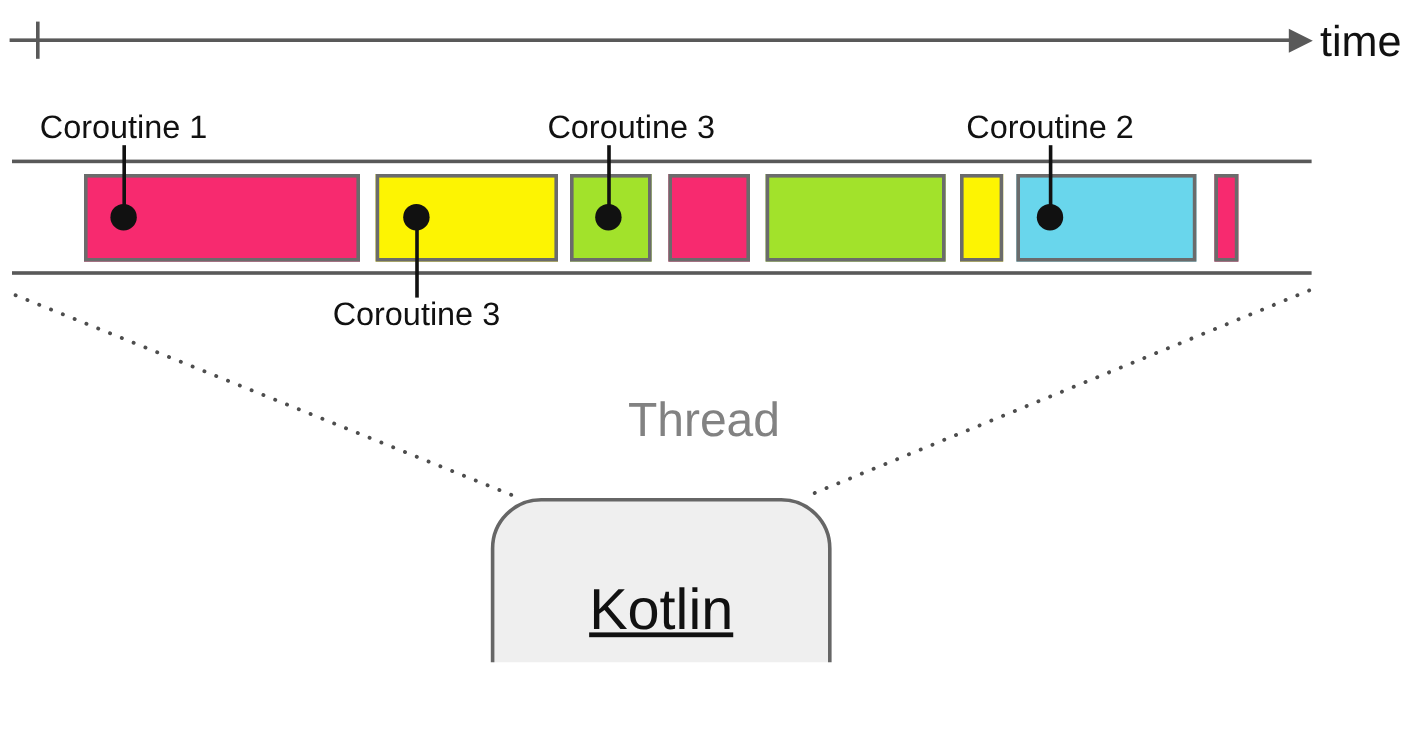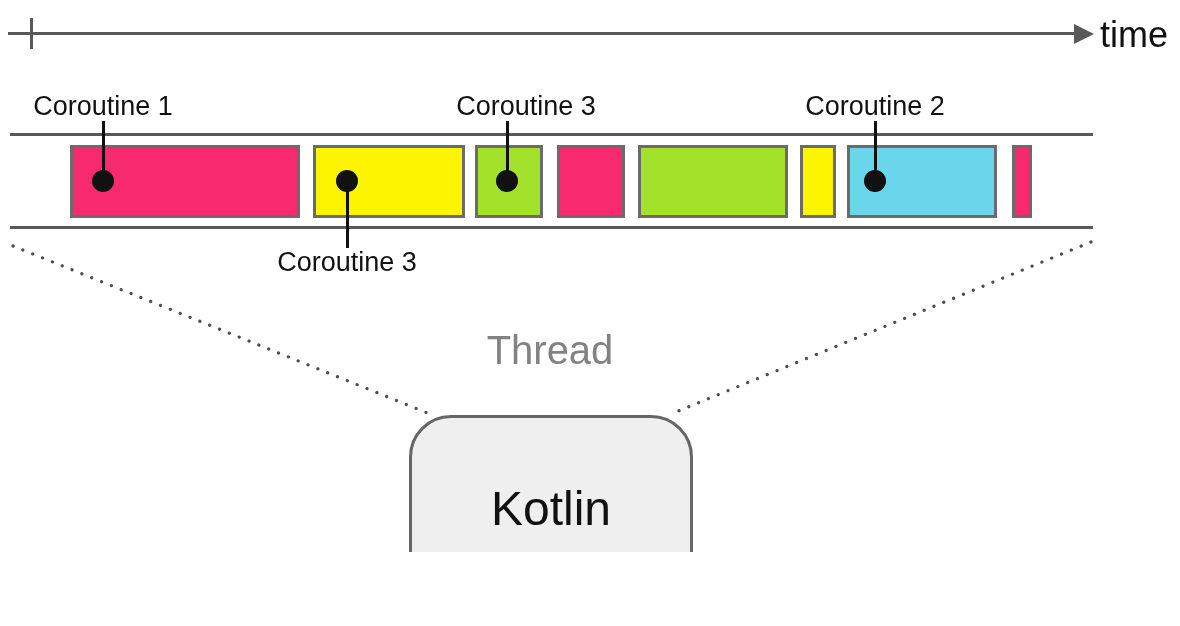--- a/index.html
+++ b/index.html
@@ -78,21 +78,21 @@
     position: absolute;
     width: 22px; height: 22px;
     border-radius: 50%;
     background: #111111;
   }
   
   .thread-label {
     position: absolute;
     left: 450px; top: 328px;
     width: 200px;
-    text-align: center;
+    text-align: right;
     font-size: 40px;
     color: #828282;
   }
   
   .overlay-svg {
     position: absolute;
     left: 0; top: 0;
     width: 1180px; height: 626px;
     pointer-events: none;
   }
@@ -108,20 +108,21 @@
     display: flex;
     flex-direction: column;
     align-items: center;
     justify-content: center;
   }
   .runtime-line {
     font-size: 48px;
     line-height: 60px;
     color: #111111;
     text-align: center;
+    text-decoration: underline;
   }
 </style>
 </head>
 <body>
 
 <div class="canvas">
 
   <div class="axis-line"></div>
   <div class="axis-tick"></div>
   <div class="axis-arrowhead"></div>

